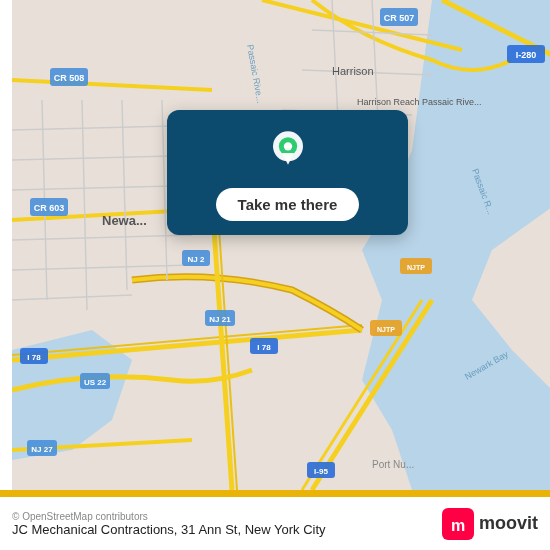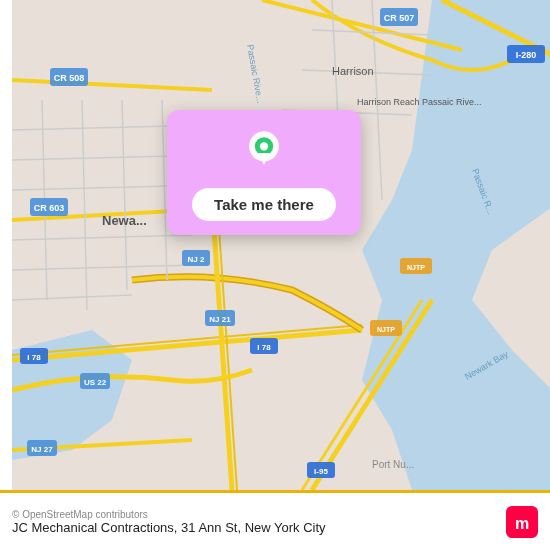--- a/index.html
+++ b/index.html
@@ -24,22 +24,22 @@
     #map-svg {
       width: 100%;
       height: 100%;
     }
 
     
     #location-card {
       position: absolute;
       top: 110px;
       left: 155px;
-      width: 194px;
-      background: #f0abfc;
+      width: 241px;
+      background: #0c4a6e;
       border-radius: 12px;
       display: flex;
       flex-direction: column;
       align-items: center;
       padding: 18px 20px 14px 20px;
       box-shadow: 0 4px 16px rgba(0,0,0,0.25);
     }
 
     #pin-icon {
       width: 50px;
@@ -60,21 +60,21 @@
     }
 
     #footer {
       width: 550px;
       height: 60px;
       background: white;
       display: flex;
       align-items: center;
       justify-content: space-between;
       padding: 0 12px;
-      border-top: 3px solid #eab308;
+      border-top: 7px solid #eab308;
     }
 
     #footer-text-block {
       display: flex;
       flex-direction: column;
     }
 
     #footer-attribution {
       font-size: 10px;
       color: #888;
@@ -231,14 +231,15 @@
   <div id="footer-text-block">
     <span id="footer-attribution">© OpenStreetMap contributors</span>
     <span id="footer-address">JC Mechanical Contractions, 31 Ann St, New York City</span>
   </div>
 
   <div id="moovit-logo">
     <svg id="moovit-icon" viewBox="0 0 32 32" xmlns="http://www.w3.org/2000/svg">
       <rect width="32" height="32" rx="6" fill="#f04"></rect>
       <text x="16" y="23" text-anchor="middle" fill="white" font-size="16" font-weight="bold">m</text>
     </svg>
+    <span id="moovit-text">moovit</span>
   </div>
 </div>
 
 </body></html>

